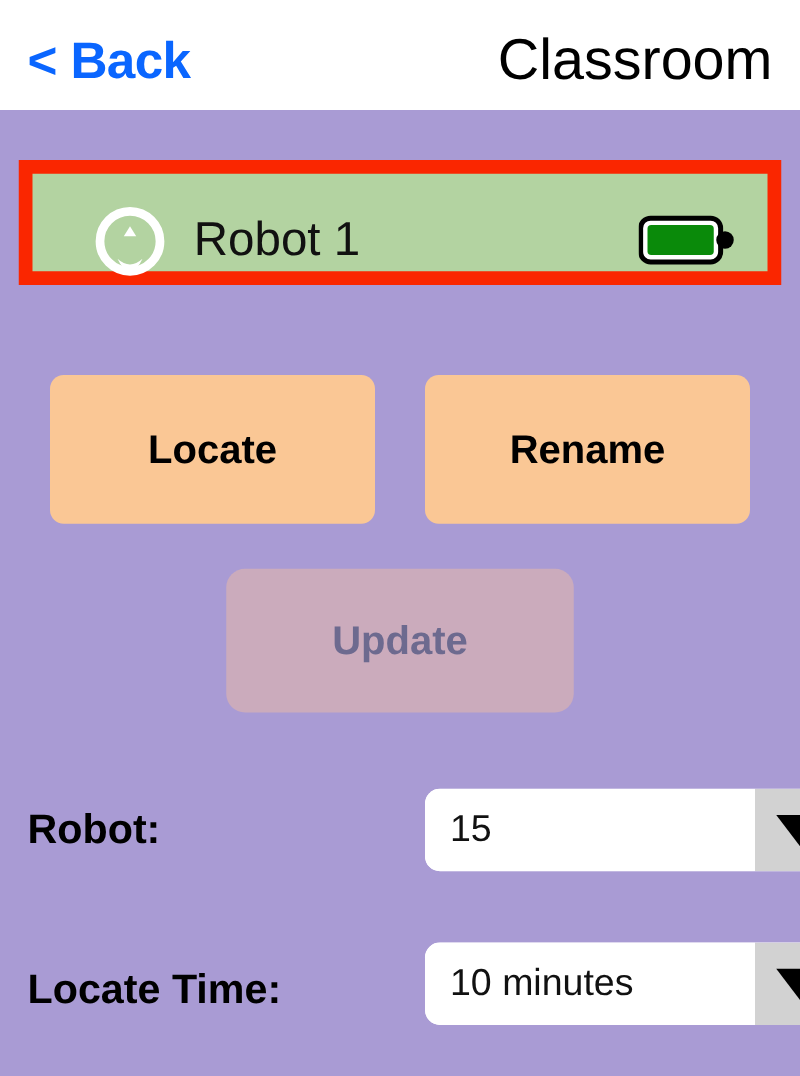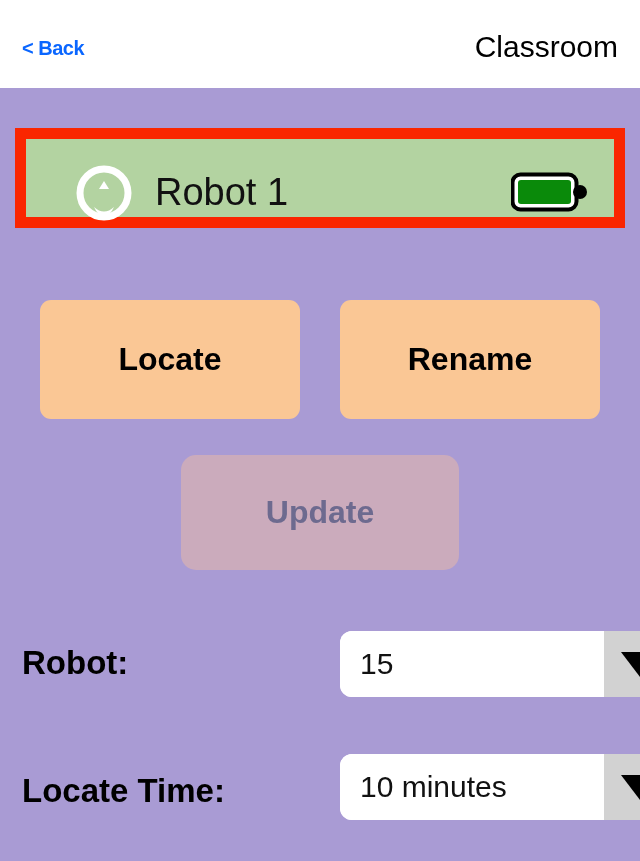--- a/index.html
+++ b/index.html
@@ -28,33 +28,33 @@
     top: 0;
     width: 640px;
     height: 88px;
     background: #ffffff;
     box-sizing: border-box;
   }
   .back-button {
     position: absolute;
     left: 22px;
     top: 30px;
-    font-size: 20px;
+    font-size: 41px;
     font-weight: bold;
     color: #0a66ff;
     letter-spacing: -0.5px;
     white-space: nowrap;
     line-height: 36px;
     cursor: pointer;
   }
   .nav-title {
     position: absolute;
     right: 22px;
     top: 28px;
-    font-size: 30px;
+    font-size: 46px;
     font-weight: normal;
     color: #000000;
     line-height: 38px;
     white-space: nowrap;
   }
 
   
   .robot-card-wrap {
     position: absolute;
     left: 15px;

